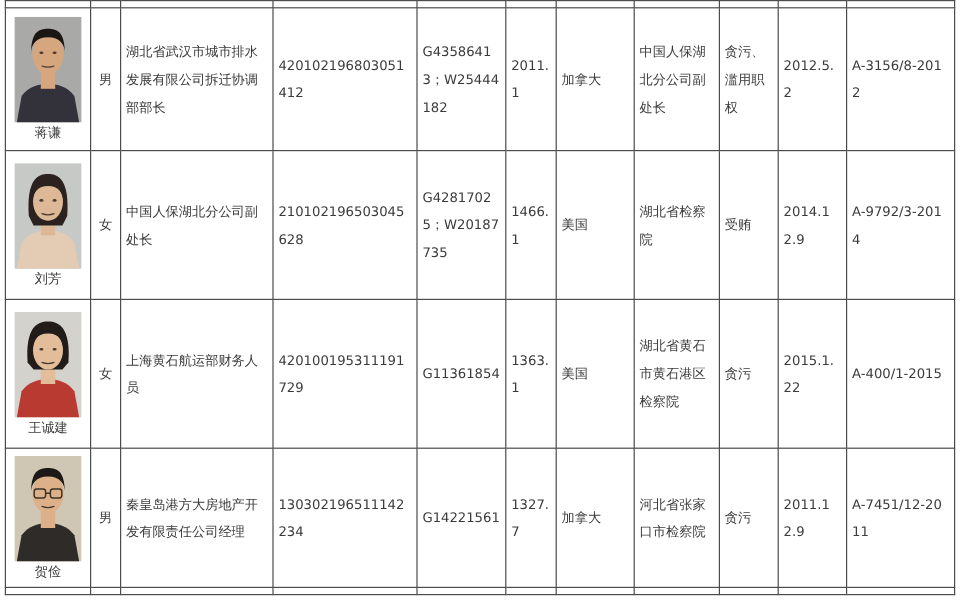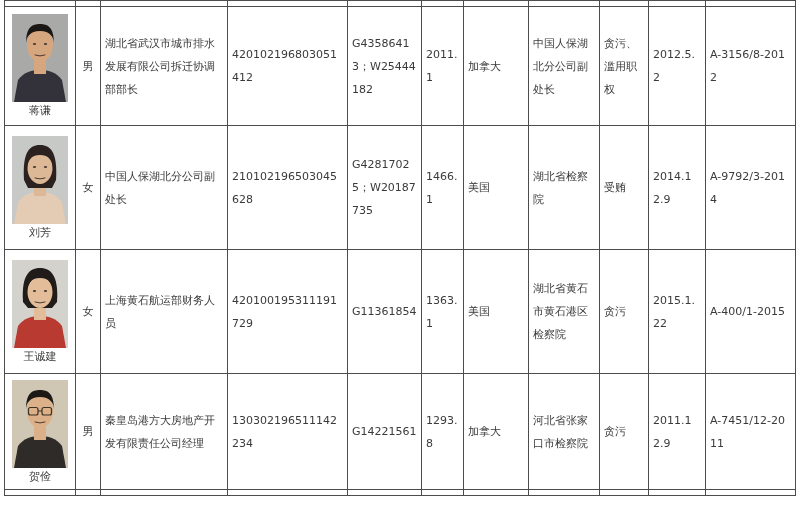--- a/index.html
+++ b/index.html
@@ -175,21 +175,21 @@
             </g>
             <path class="feat-stroke" d="M23,42 Q28,44 33,42"></path>
           </svg>
         </span>
         <div class="person-name">贺俭</div>
       </td>
       <td class="cell-gender">男</td>
       <td>秦皇岛港方大房地产开发有限责任公司经理</td>
       <td>130302196511142234</td>
       <td>G14221561</td>
-      <td>1293.8</td>
+      <td>1327.7</td>
       <td>加拿大</td>
       <td>河北省张家口市检察院</td>
       <td>贪污</td>
       <td>2011.12.9</td>
       <td>A-7451/12-2011</td>
     </tr>
 
     <tr class="r-sliver">
       <td></td>
           <td></td>

